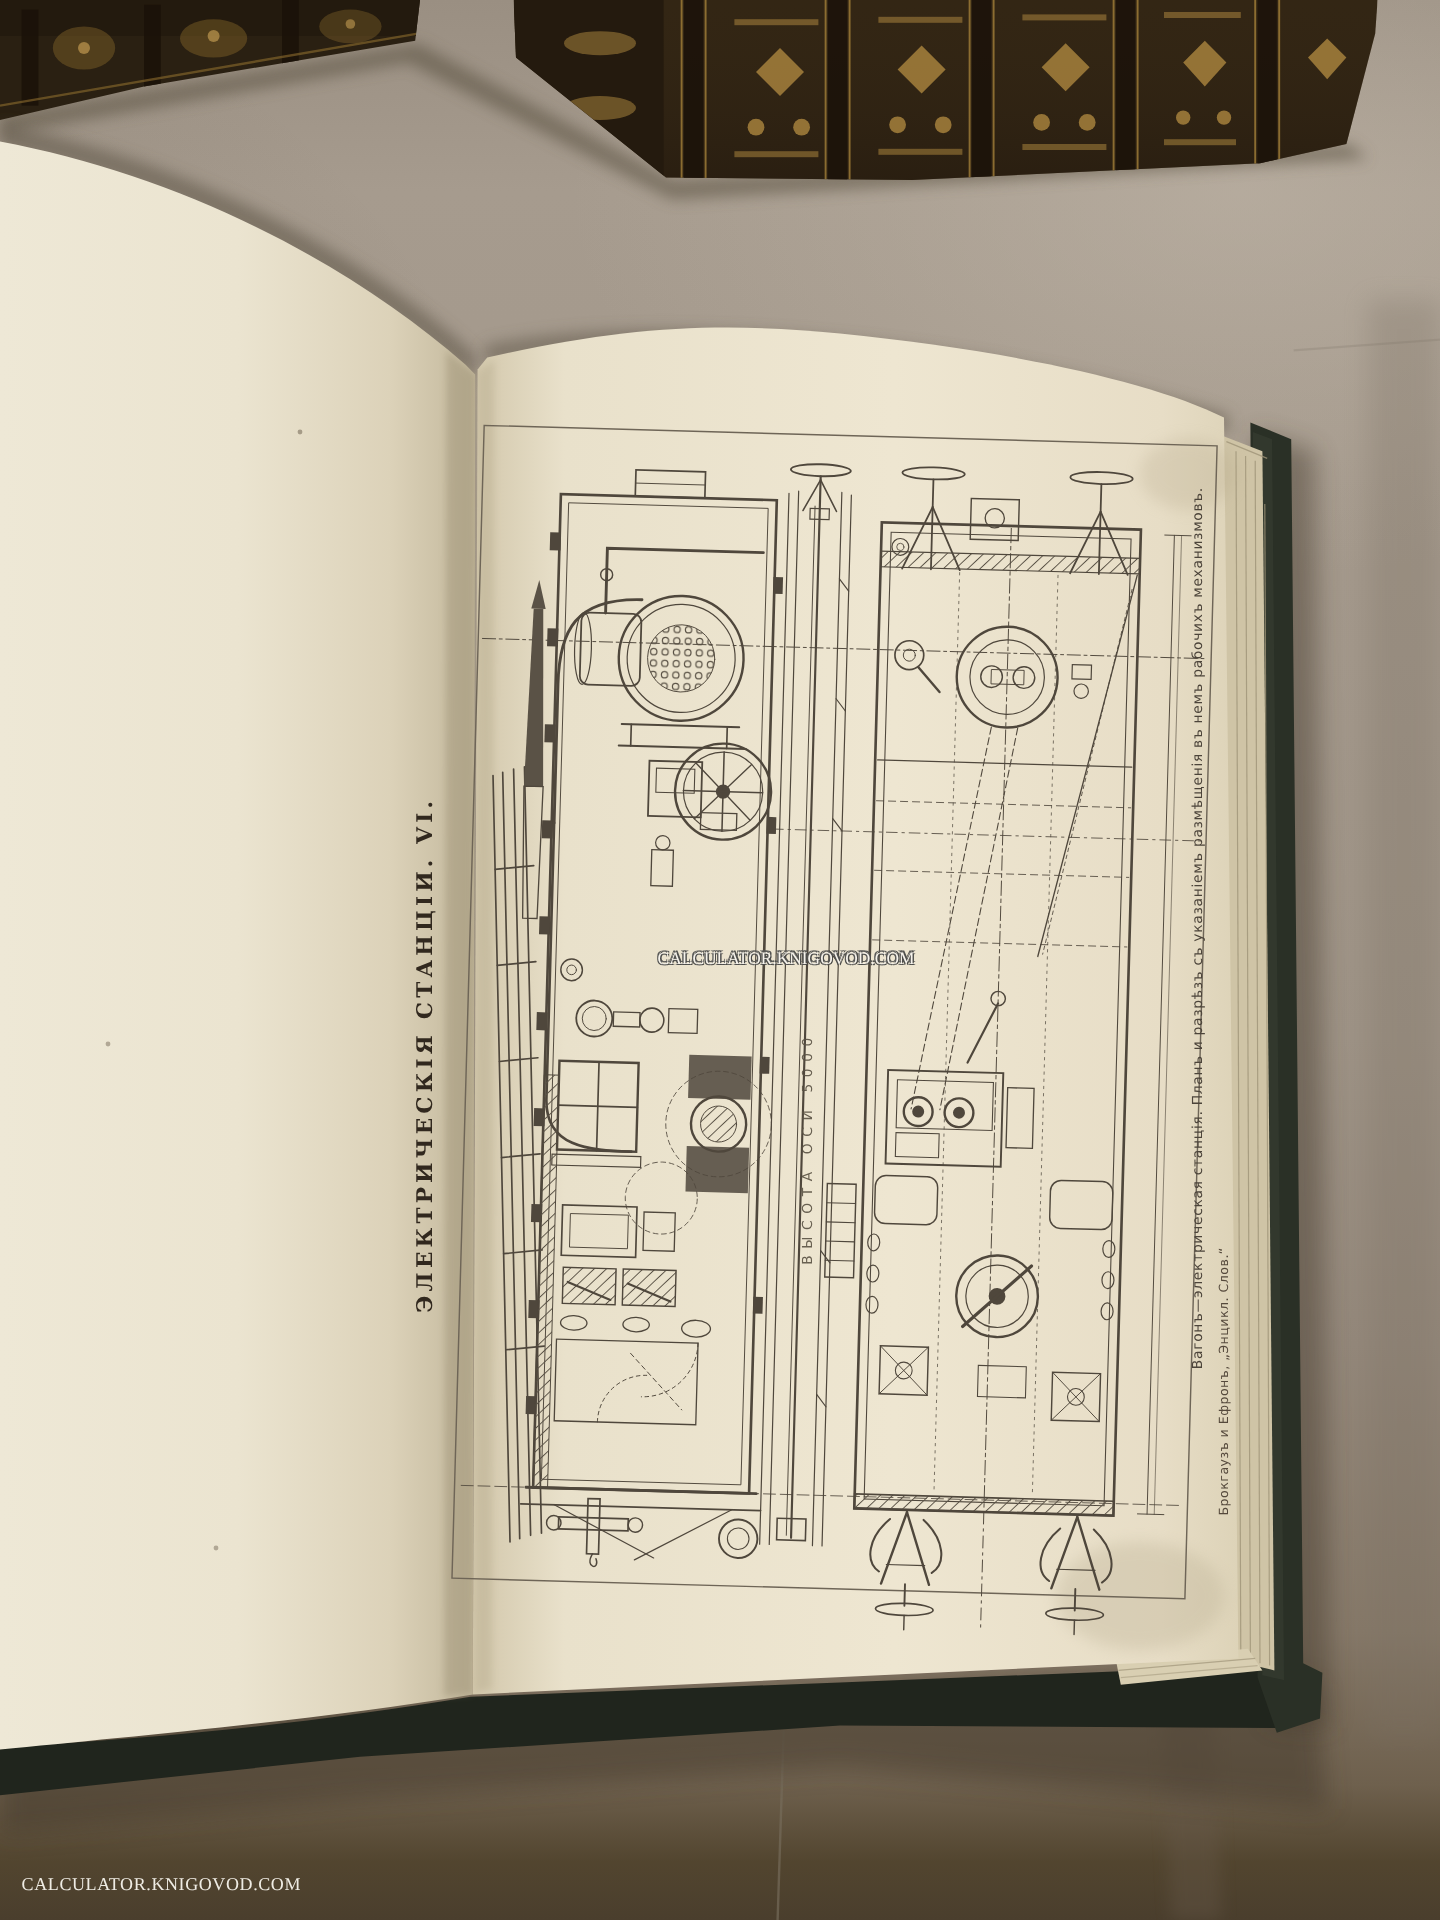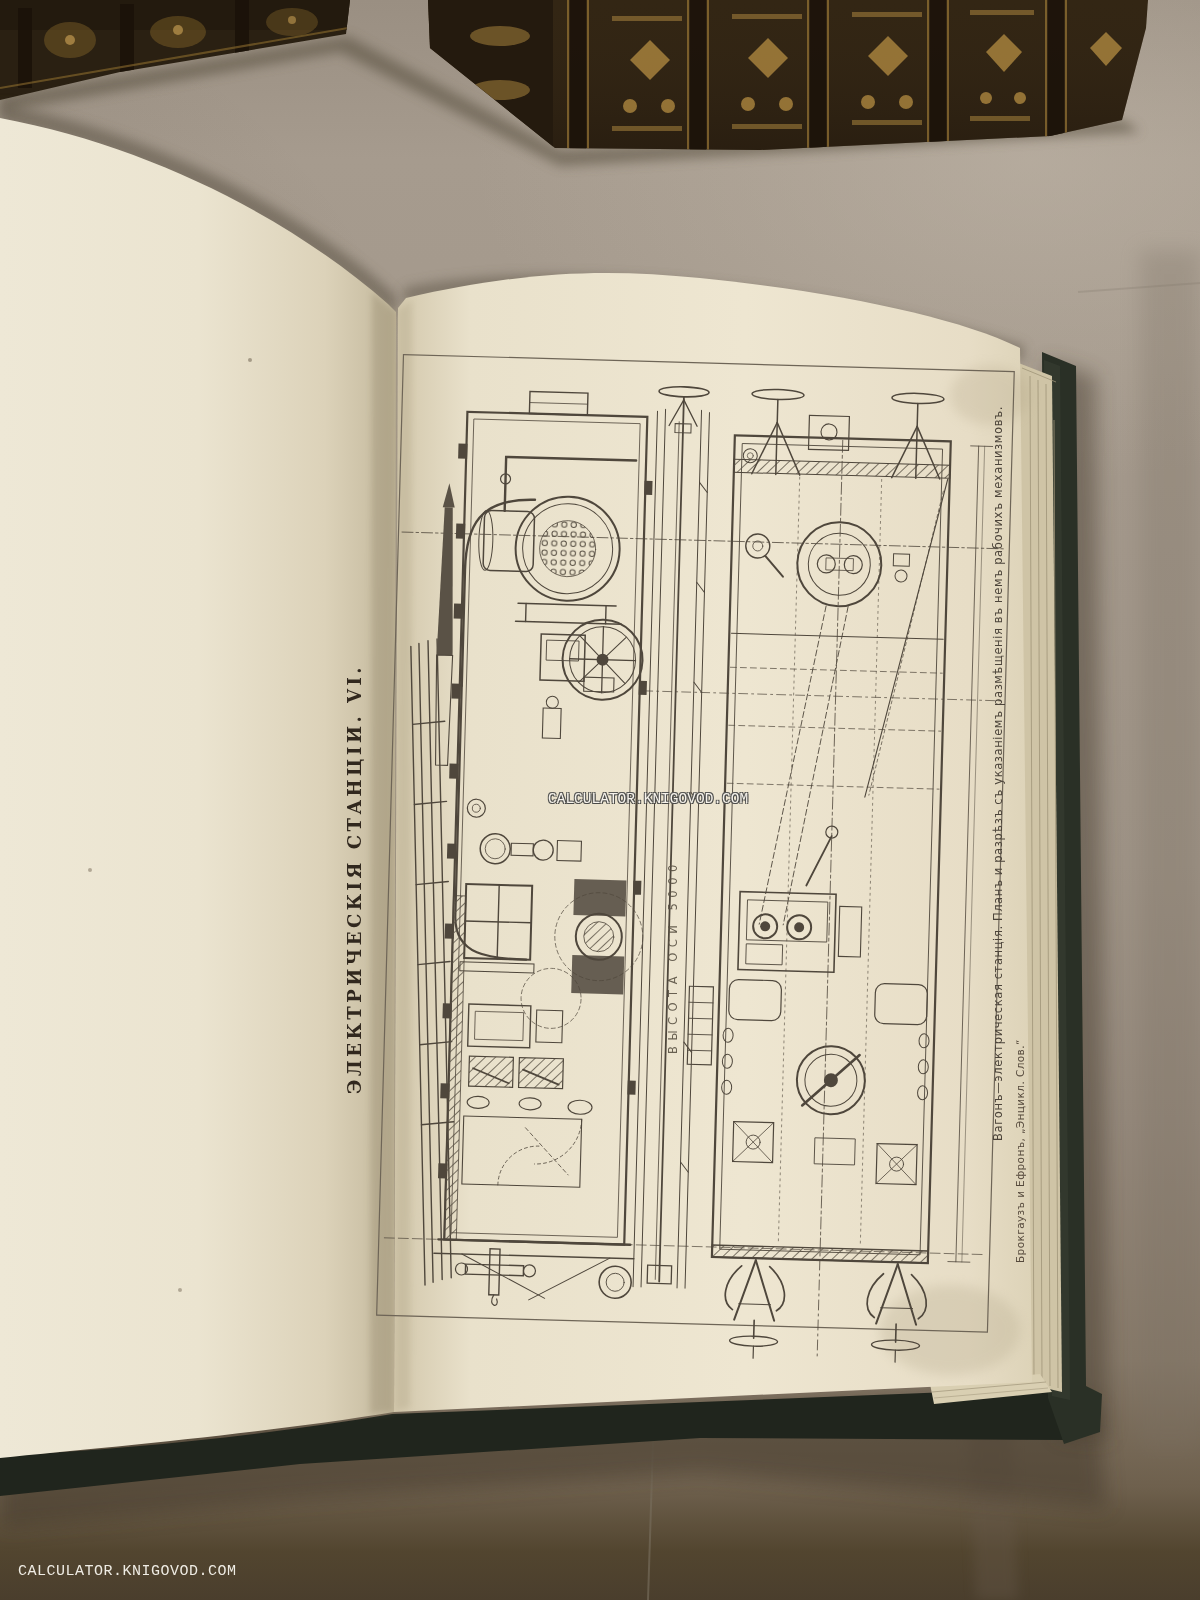--- a/index.html
+++ b/index.html
@@ -27,21 +27,21 @@
     left:1014px;top:1263px;width:198px;height:14px;
     font-size:10.5px;letter-spacing:0.4px;color:#55493c;
     font-family:"DejaVu Sans","Liberation Sans",sans-serif;
   }
   .dim-label{
     left:666px;top:1054px;width:262px;height:15px;
     font-size:11.5px;letter-spacing:5.5px;color:#5a5244;opacity:.9;
     font-family:"DejaVu Sans","Liberation Sans",sans-serif;
   }
   .wm{
-    position:absolute;font-family:Liberation Mono, monospace;
+    position:absolute;font-family:Liberation Serif, serif;
     white-space:nowrap;
   }
   .wm-center{
     left:548px;top:791px;font-size:14.5px;color:#f6f3ec;
     text-shadow:1px 1px 0 #4a4a48,-1px -1px 0 #5a5a58,1px -1px 0 #525250,-1px 1px 0 #525250;
   }
   .wm-bottom{
     left:18px;top:1563px;font-size:15px;color:#efece4;letter-spacing:0.5px;
   }
 </style>

